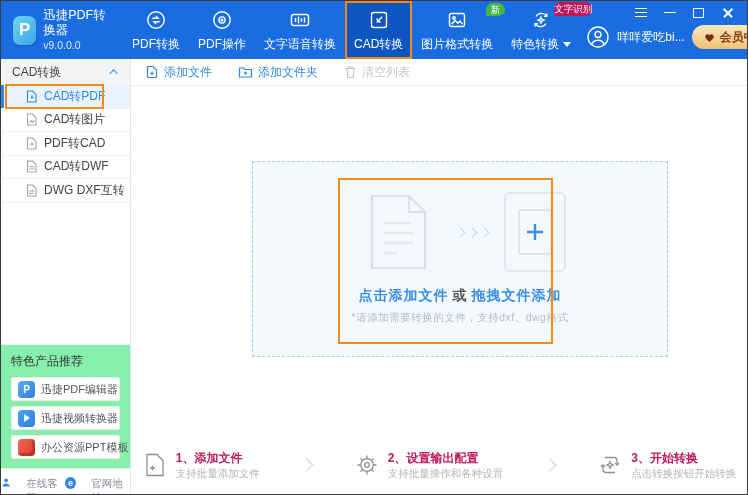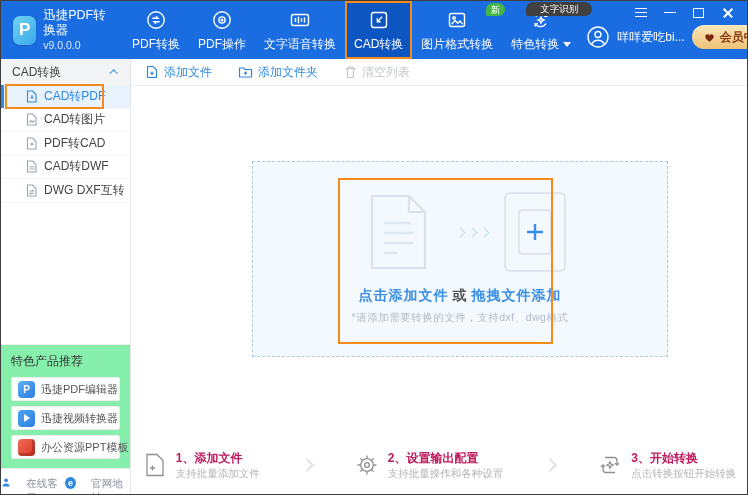--- a/index.html
+++ b/index.html
@@ -22,21 +22,21 @@
   .brand-ver { font-size:10.5px; opacity:.85; }
 
   .nav { display:flex; align-items:stretch; margin-right:auto; }
   .tab { position:relative; display:flex; flex-direction:column; align-items:center; justify-content:center; padding:9px 9px 7px; cursor:pointer; }
   .tab .nav-icon { height:22px; display:flex; align-items:flex-end; justify-content:center; margin-bottom:5px; }
   .tab-label { font-size:12px; white-space:nowrap; display:flex; align-items:center; }
   .tab.selected { background:#0d55c0; }
   .annotation { position:absolute; border:2px solid #f28a1c; pointer-events:none; z-index:4; }
   .tab .annotation { inset:0; }
   .badge-new { position:absolute; top:2px; right:-3px; background:#44b549; color:#fff; font-size:9.5px; line-height:13px; padding:0 5px; border-radius:7px 7px 7px 2px; }
-  .badge-red { position:absolute; top:1px; right:-12px; background:#404040; color:#fff; font-size:9.5px; line-height:14px; padding:0 14px; border-radius:8px 8px 8px 2px; white-space:nowrap; }
+  .badge-red { position:absolute; top:1px; right:-12px; background:#be185d; color:#fff; font-size:9.5px; line-height:14px; padding:0 0; border-radius:8px 8px 8px 2px; white-space:nowrap; }
   .caret-down { width:0; height:0; border-left:4px solid transparent; border-right:4px solid transparent; border-top:5px solid #fff; margin-left:4px; display:inline-block; }
 
   .user-area { display:flex; align-items:center; gap:7px; padding:14px 12px 0 6px; }
   .avatar { width:24px; height:24px; flex:none; }
   .user-name { font-size:12px; white-space:nowrap; }
   .member-btn { height:24px; border-radius:12px; background:linear-gradient(180deg,#fce8bd,#edc276); color:#8a3c10; font-size:12px; font-weight:bold; display:flex; align-items:center; gap:4px; padding:0 11px; cursor:pointer; border:none; white-space:nowrap; }
 
   
   .bodyrow { flex:1; display:flex; min-height:0; }
   .sidebar { width:130px; flex:none; border-right:1px solid #e4e6ea; display:flex; flex-direction:column; background:#fff; }

